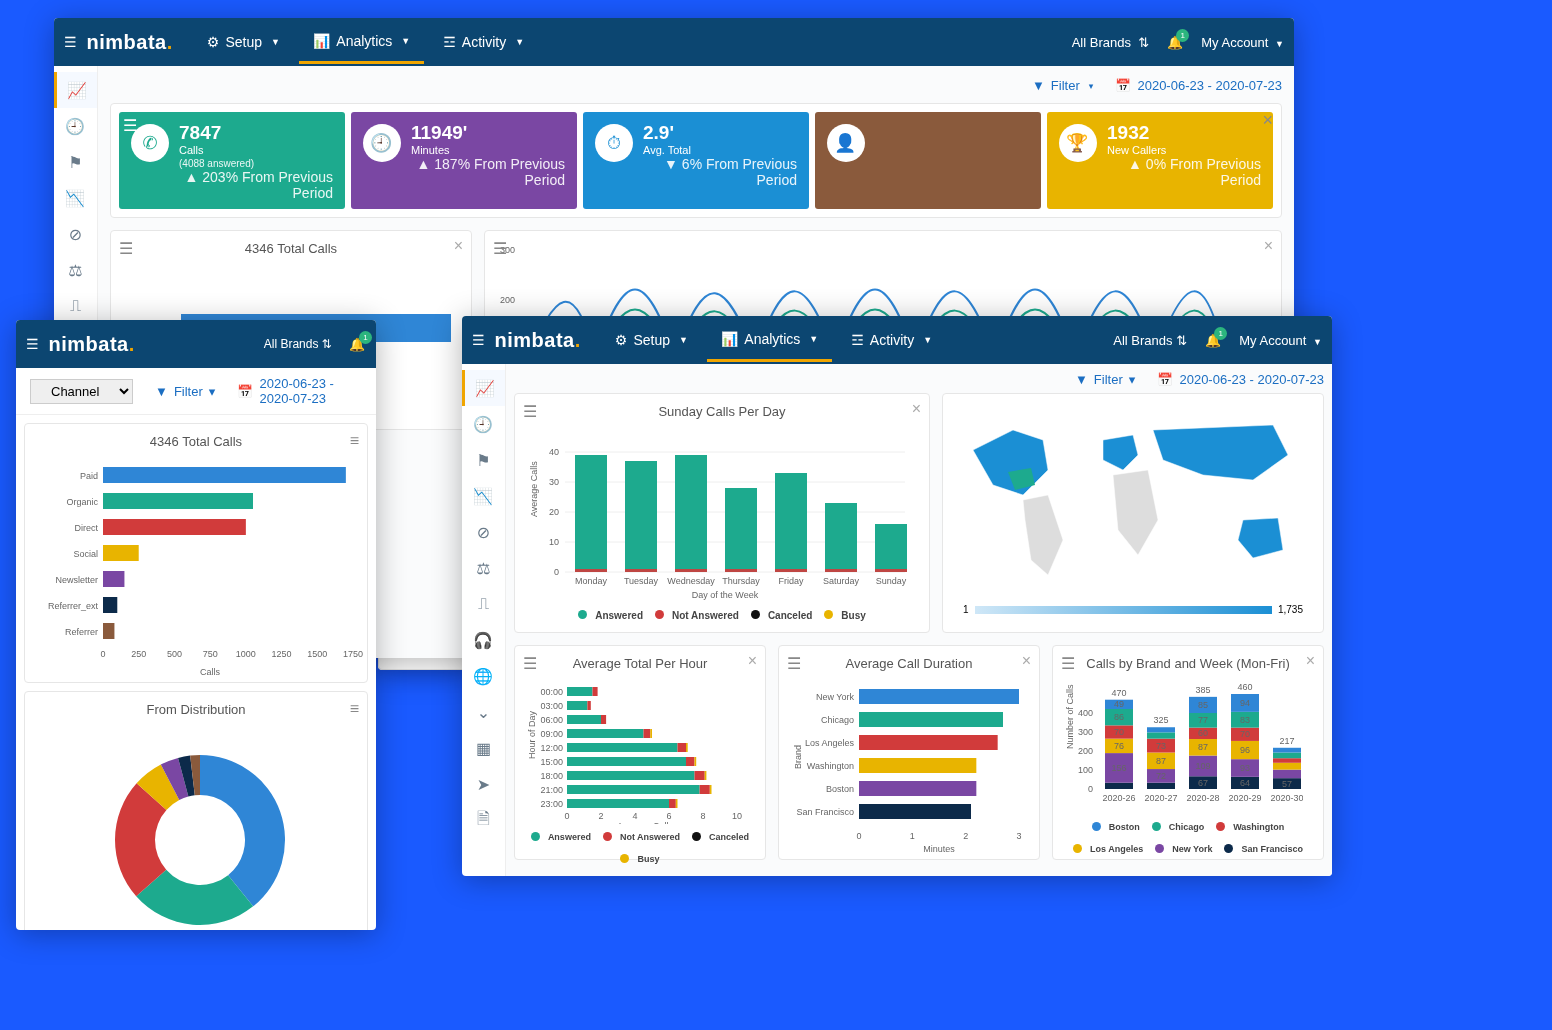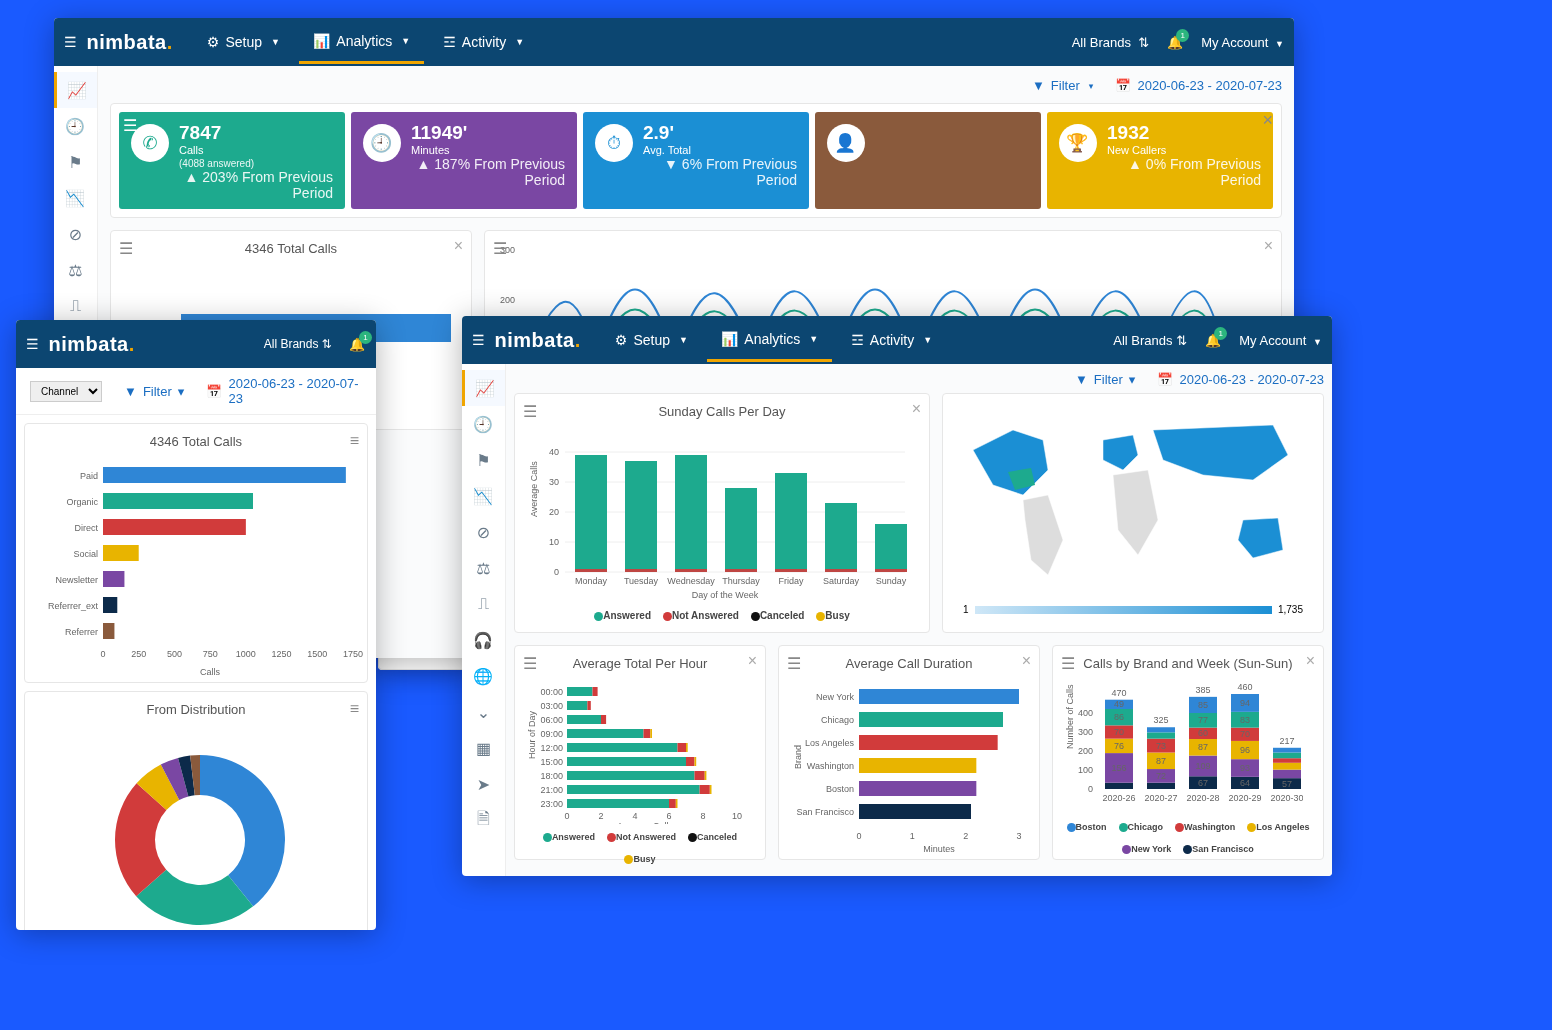--- a/index.html
+++ b/index.html
@@ -13,21 +13,21 @@
   .navitem{padding:12px 14px;display:flex;align-items:center;gap:6px;cursor:pointer}
   .navitem.active{border-bottom:3px solid #f0a500}
   .tri{font-size:9px;margin-left:3px}
   .topright{margin-left:auto;display:flex;align-items:center;gap:18px;font-size:13px}
   .bell{position:relative}
   .bell .badge{position:absolute;top:-6px;right:-6px;background:#2cb57e;color:#fff;border-radius:50%;width:13px;height:13px;font-size:8px;display:flex;align-items:center;justify-content:center}
 
   .filterbar{display:flex;justify-content:flex-end;align-items:center;padding:8px 14px;gap:22px;font-size:13px;border-bottom:1px solid #eee}
   .filterbar .fl{color:#1b6ec2;display:flex;align-items:center;gap:6px;cursor:pointer}
   .filterbar .dr{color:#1b6ec2;display:flex;align-items:center;gap:6px;cursor:pointer}
-  .filterbar .sel{border:1px solid #ccc;padding:3px 6px;font-size:10px;margin-right:auto}
+  .filterbar .sel{border:1px solid #ccc;padding:3px 16px;font-size:13px;margin-right:auto}
 
   .body{display:flex;height:calc(100% - 48px)}
   .leftnav{width:44px;border-right:1px solid #eee;display:flex;flex-direction:column;padding-top:6px}
   .leftnav .ic{height:36px;display:flex;align-items:center;justify-content:center;color:#6a7b8a;cursor:pointer;font-size:16px}
   .leftnav .ic.active{border-left:3px solid #f0a500;color:#1b6ec2;background:#f5f9ff}
   .main{flex:1;padding:12px;overflow:hidden;background:#fafbfc;position:relative}
 
   
   .kpis{display:flex;gap:6px;padding:8px;border:1px solid #e6e6e6;border-radius:4px;background:#fff;position:relative}
   .kpis .burger{position:absolute;left:12px;top:12px;color:#fff;font-size:16px}
@@ -43,21 +43,21 @@
   .panel{background:#fff;border:1px solid #e6e6e6;border-radius:4px;padding:6px 10px;position:relative}
   .panel .ptitle{text-align:center;font-size:13px;color:#555;margin:4px 0 8px}
   .panel .pclose{position:absolute;right:8px;top:6px;color:#aaa;cursor:pointer;font-size:16px}
   .panel .popts{position:absolute;left:8px;top:8px;color:#888;cursor:pointer}
   .panel .popts2{position:absolute;right:8px;top:8px;color:#888;cursor:pointer}
 
   .row{display:flex;gap:12px;margin-top:12px}
 
   svg text{font-size:9px;fill:#666}
   .legend{display:flex;flex-wrap:wrap;gap:12px;justify-content:center;font-size:10px;color:#444;margin-top:4px}
-  .legend span{display:flex;align-items:flex-end;gap:0}
+  .legend span{display:flex;align-items:flex-start;gap:8px}
   .legend i{width:9px;height:9px;border-radius:50%;display:inline-block}
 </style>
 </head>
 <body>
 
 <div class="window" style="left:54px;top:18px;width:1240px;height:640px">
   <div class="topbar">
     <span class="hamburger">☰</span>
     <span class="brand">
         <span>nimbata</span>
@@ -476,21 +476,21 @@
                 <text x="123.33333333333333" y="160" text-anchor="middle">1</text>
                 <text x="176.66666666666666" y="160" text-anchor="middle">2</text>
                 <text x="230" y="160" text-anchor="middle">3</text>
                 <text x="150" y="173" text-anchor="middle">Minutes</text>
                 <text x="0" y="0" transform="rotate(-90) translate(-90,12)">Brand</text>
               </g>
             </svg>
         </div>
         <div class="panel" style="flex:1;height:215px">
           <span class="popts">☰</span><span class="pclose">×</span>
-          <div class="ptitle">Calls by Brand and Week (Sun-Sun)</div>
+          <div class="ptitle">Calls by Brand and Week (Mon-Fri)</div>
           <svg width="240" height="135">
               <g id="weekchart">
                 <text x="30" y="113" text-anchor="end">0</text>
                 <text x="30" y="94" text-anchor="end">100</text>
                 <text x="30" y="75" text-anchor="end">200</text>
                 <text x="30" y="56" text-anchor="end">300</text>
                 <text x="30" y="37" text-anchor="end">400</text>
                 <rect x="42" y="103.73" width="28" height="6.2700000000000005" fill="#0c2a4a"></rect>
                 <rect x="42" y="74.09" width="28" height="29.64" fill="#7a47a3"></rect>
                 <text x="56" y="91.91" text-anchor="middle" fill="#fff" font-size="8">156</text>

